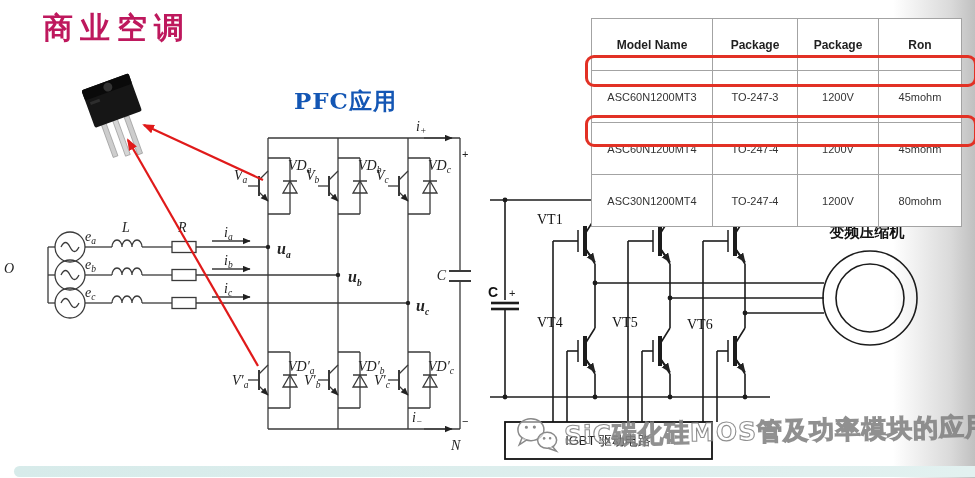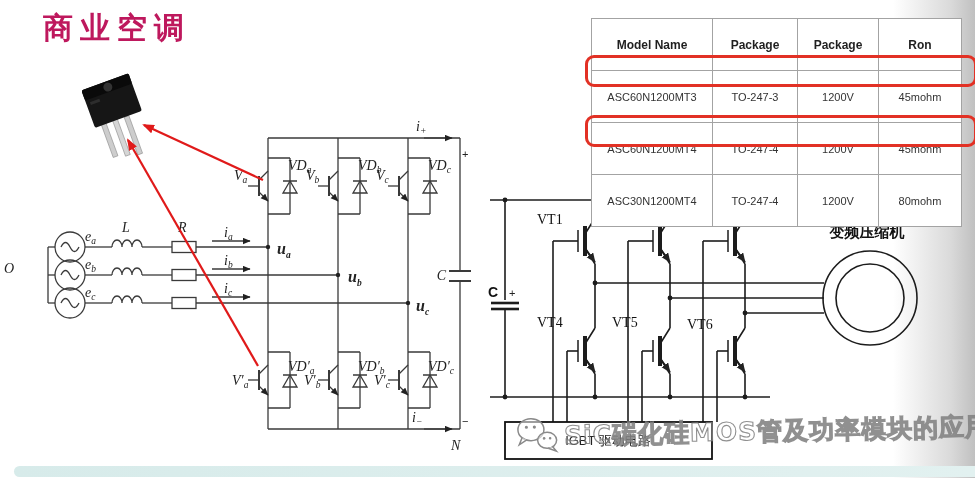--- a/index.html
+++ b/index.html
@@ -46,20 +46,21 @@
      white-space:nowrap;}
 </style>
 </head>
 <body>
 
 <div class="stage">
   <div class="right-shade"></div>
   <div class="bottom-bar"></div>
 
   <div class="title">商业空调</div>
+  <div class="pfc-caption">PFC应用</div>
 
   <svg class="overlay-svg" width="975" height="478" viewBox="0 0 975 478">
     <defs>
       <marker id="arr" markerWidth="8" markerHeight="6" refX="5.5" refY="2.5" orient="auto">
         <path d="M0,0 L6,2.5 L0,5 z" fill="#222"></path>
       </marker>
       <marker id="arrR" markerUnits="userSpaceOnUse" markerWidth="13" markerHeight="10" refX="10" refY="4.5" orient="auto">
         <path d="M0,0 L12,4.5 L0,9 z" fill="#e01a1a"></path>
       </marker>
     </defs>

